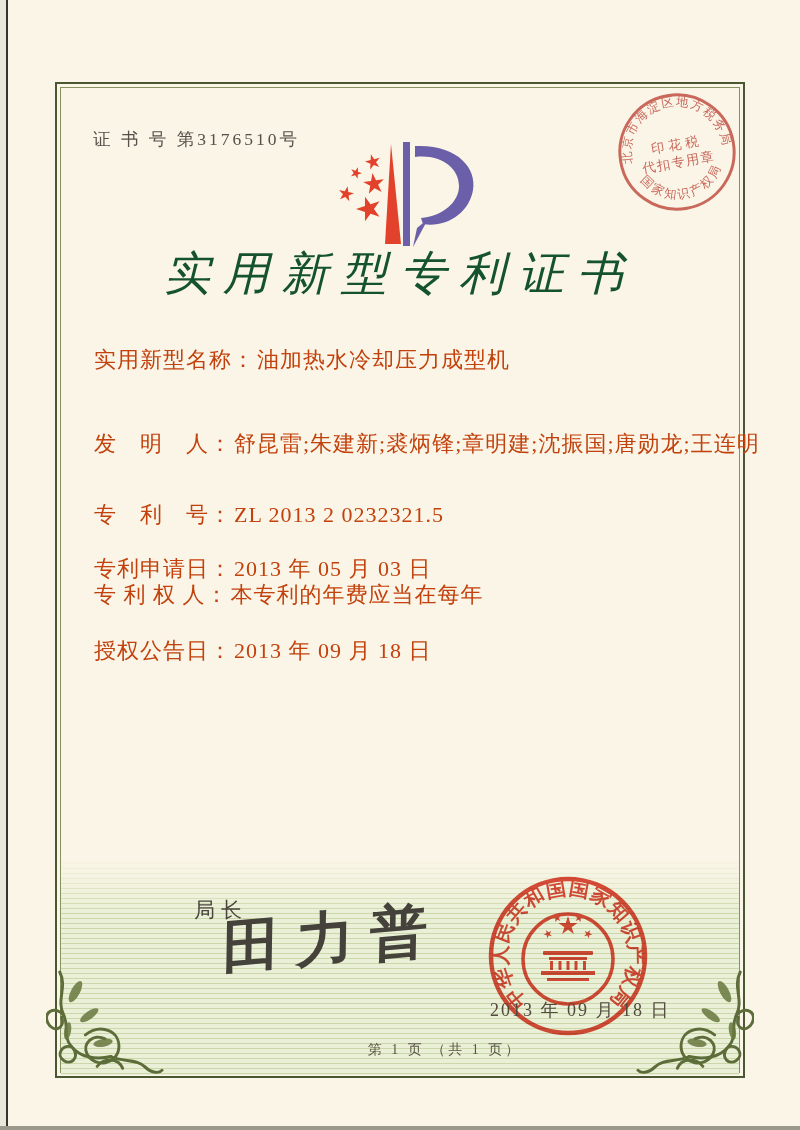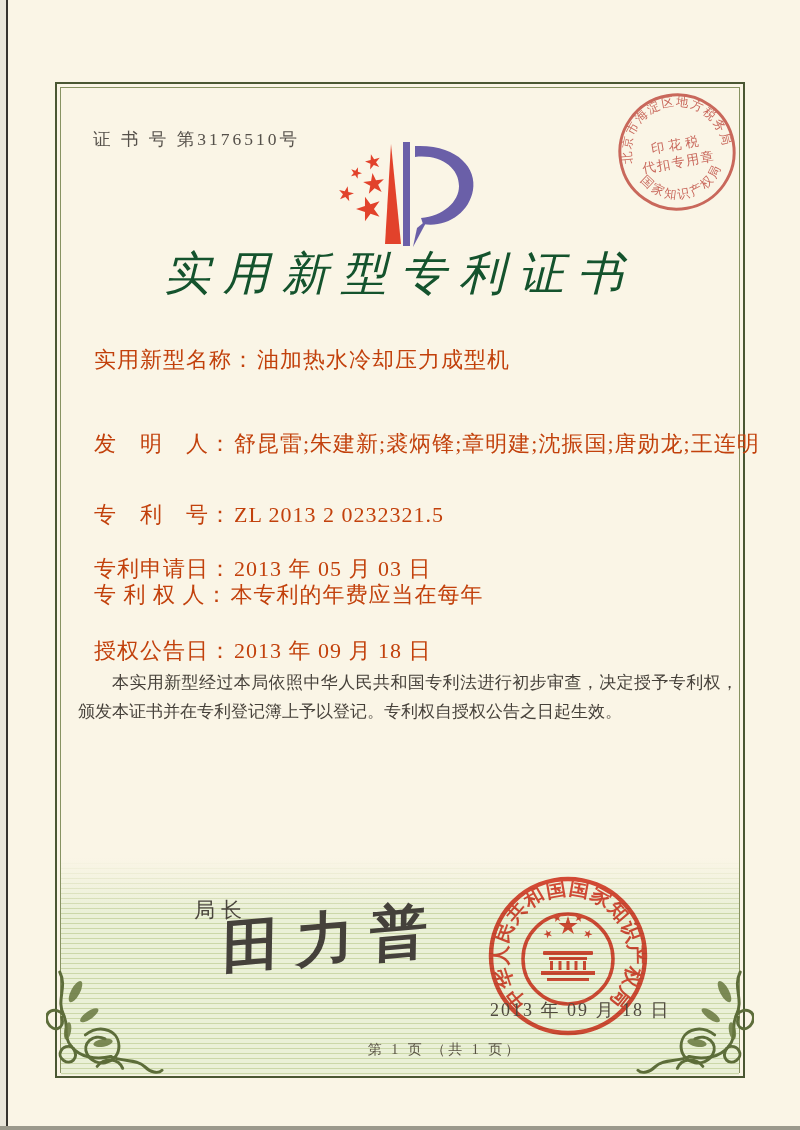--- a/index.html
+++ b/index.html
@@ -158,21 +158,20 @@
   <span class="lbl">专利申请日：</span><span class="val">2013 年 05 月 03 日</span>
 </div>
 <div class="field-row row-4">
   <span class="lbl">专 利 权 人：</span><span class="val">本专利的年费应当在每年</span>
 </div>
 <div class="field-row row-5">
   <span class="lbl">授权公告日：</span><span class="val">2013 年 09 月 18 日</span>
 </div>
 
 <div class="paras">
-  <p>本实用新型经过本局依照中华人民共和国专利法进行初步审查，决定授予专利权，颁发本证书并在专利登记簿上予以登记。专利权自授权公告之日起生效。</p>
 </div>
 
 <div class="sig-title">局长</div>
 <div class="sig-name">田力普</div>
 
 <svg class="agency-seal" viewBox="0 0 200 200">
   <circle cx="100" cy="100" r="77" fill="none" stroke="#dd3a28" stroke-width="4.5"></circle>
   <defs>
     <path id="as-arc" d="M69.5,152.8 A61,61 0 1 1 130.5,152.8" fill="none"></path>
   </defs>

